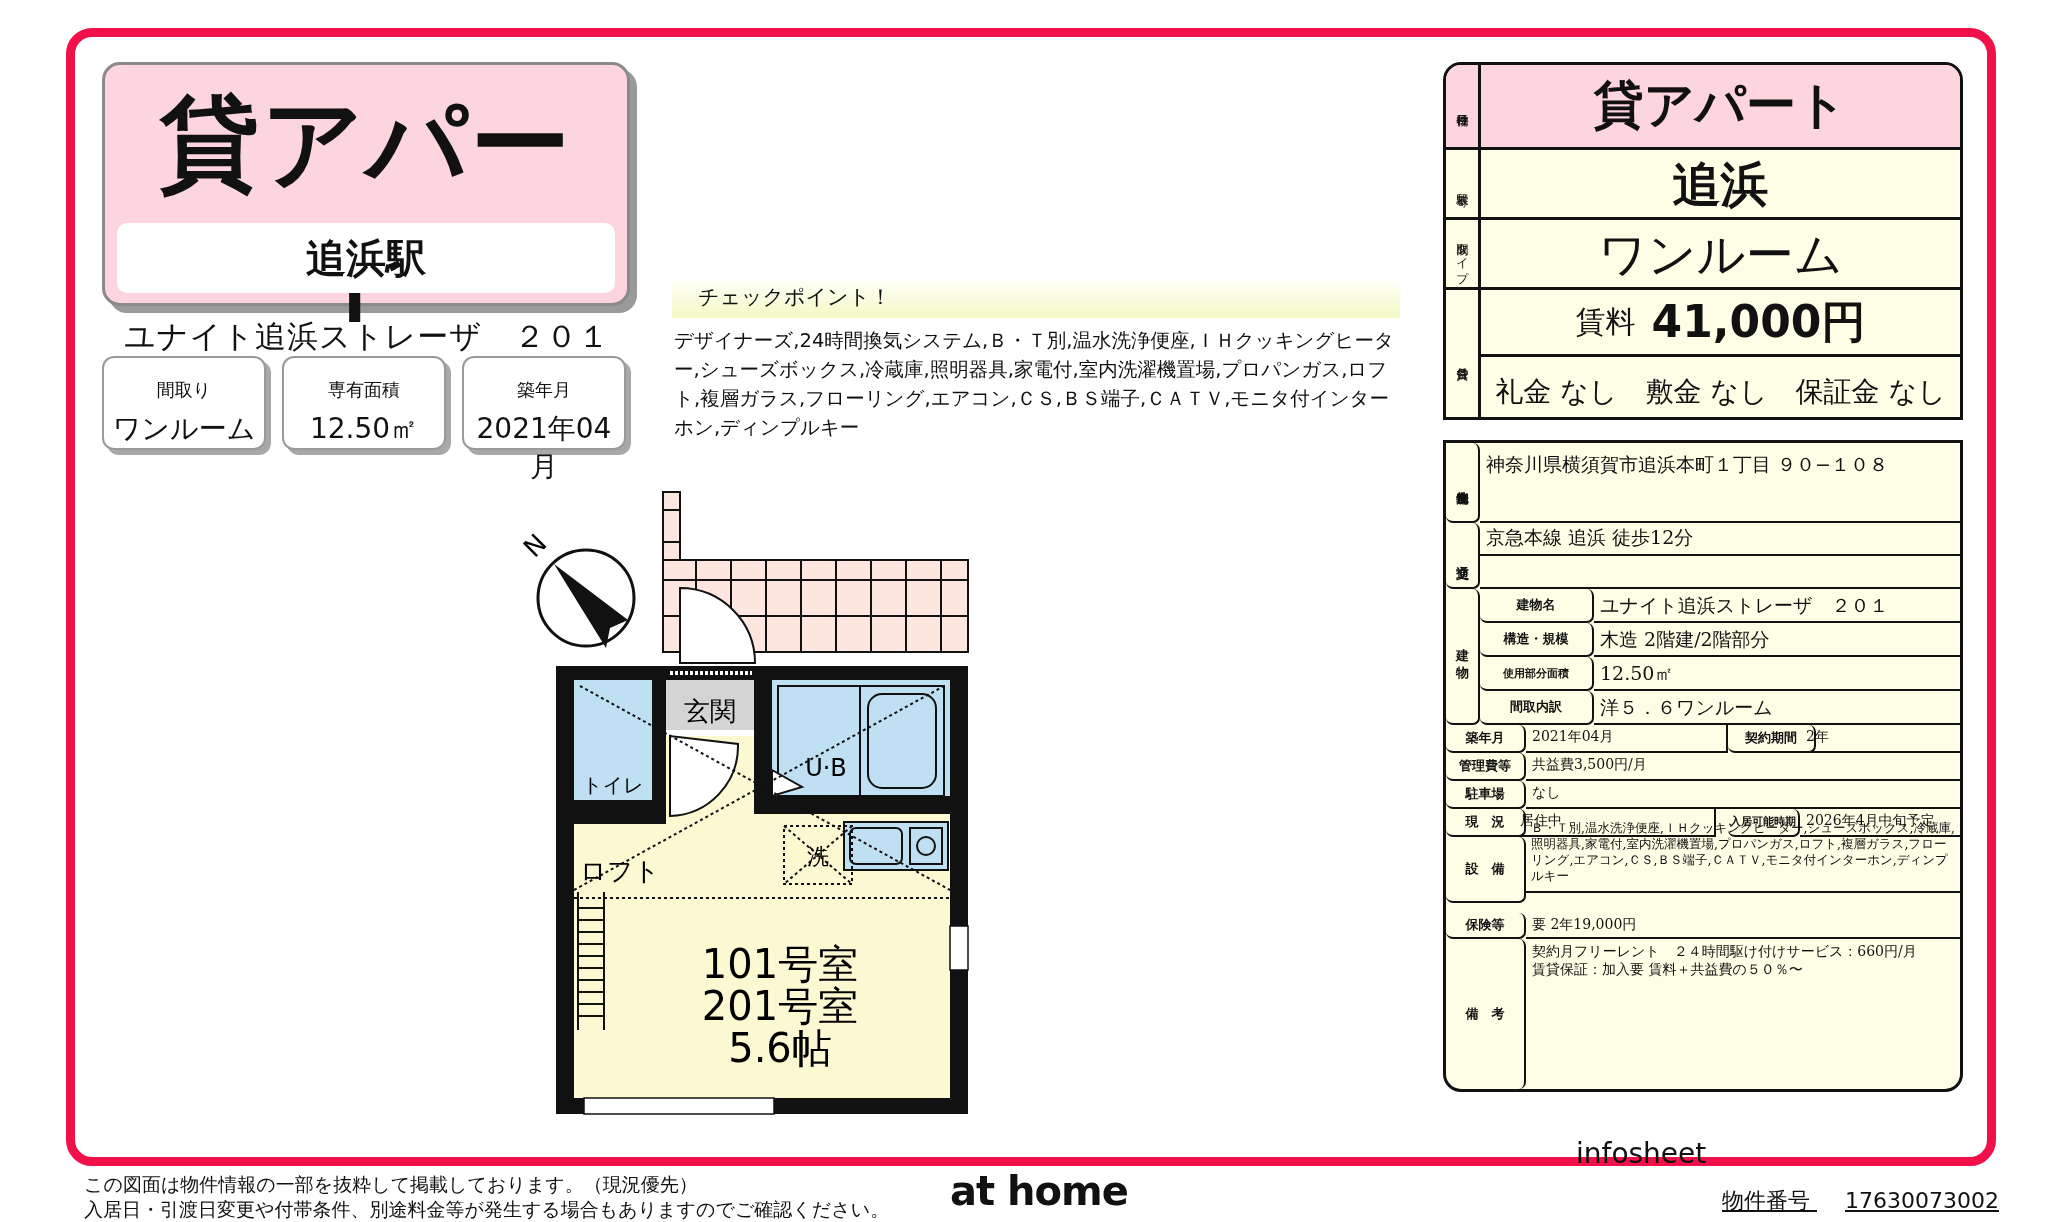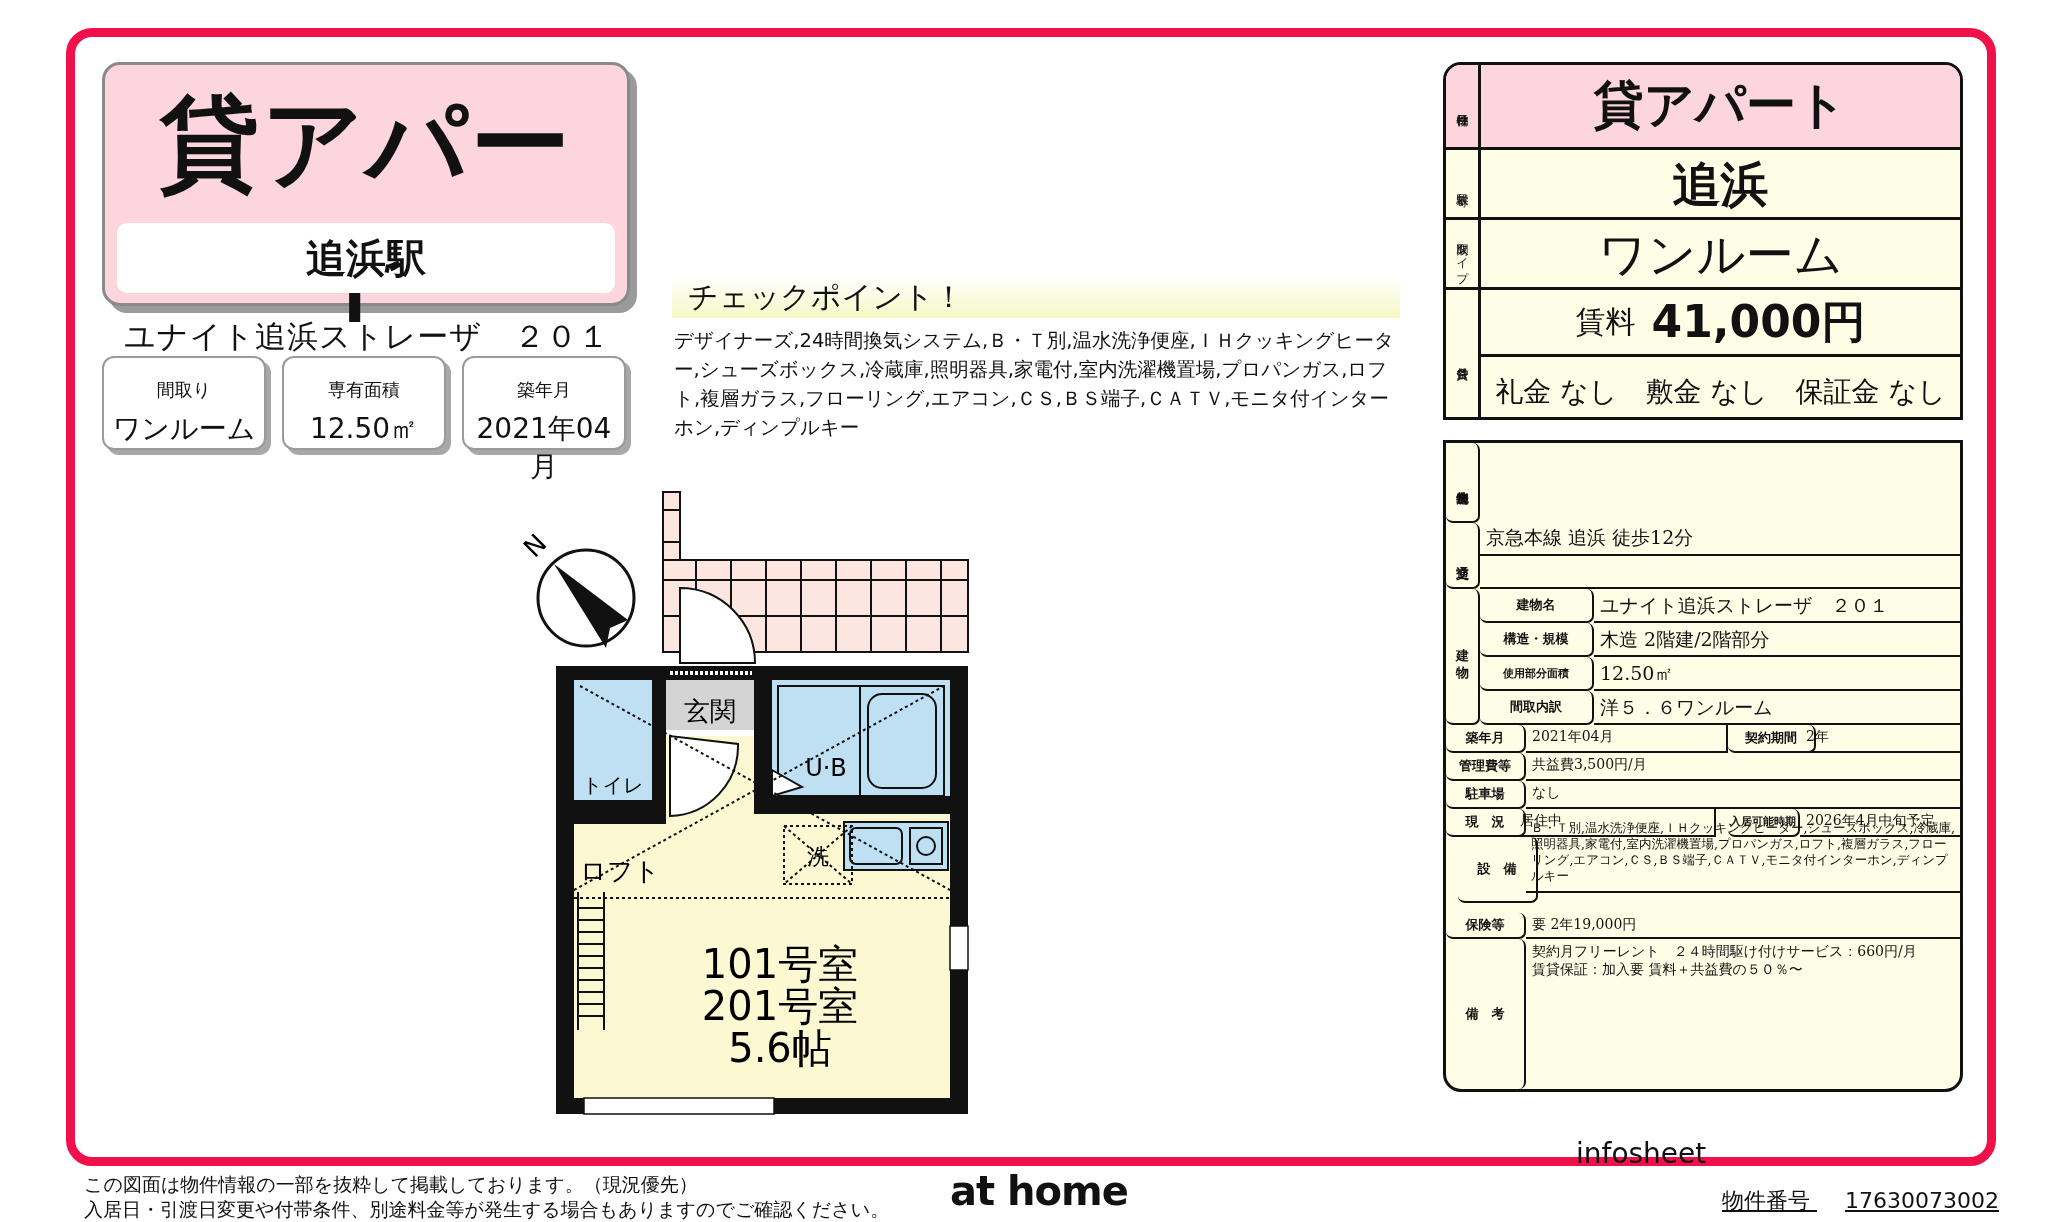--- a/index.html
+++ b/index.html
@@ -16,21 +16,21 @@
   .type-card .station { position:absolute; left:12px; right:12px; top:158px; height:70px; background:#fff;
                         border-radius:10px; text-align:center; font-size:40px; line-height:70px; font-weight:bold; }
   .bldg-name { position:absolute; left:102px; top:316px; width:530px; text-align:center; font-size:31px; letter-spacing:1px; }
   .mini { position:absolute; top:356px; width:164px; height:94px; background:#fff; border:2px solid #9a9a9a;
           border-radius:12px; box-shadow:5px 5px 0 #a8a8a8; box-sizing:border-box; text-align:center; }
   .mini .lab { font-size:18px; margin-top:20px; }
   .mini .val { font-size:28px; margin-top:8px; }
 
   
   .cp-head { position:absolute; left:672px; top:276px; width:728px; height:42px;
-             background:linear-gradient(to bottom, #ffffff 0%, #f4f9c4 100%); font-size:30px; line-height:42px; padding-left:16px; box-sizing:border-box; }
+             background:linear-gradient(to bottom, #ffffff 0%, #f4f9c4 100%); font-size:21px; line-height:42px; padding-left:26px; box-sizing:border-box; }
   .cp-body { position:absolute; left:674px; top:326px; width:726px; font-size:19.5px; line-height:29px; }
 
   
   .plan { position:absolute; left:520px; top:480px; width:480px; height:640px; }
 
   
   .sum { position:absolute; left:1443px; top:62px; width:520px; height:358px; border:3px solid #111;
          border-radius:18px 18px 0 0; overflow:hidden; box-sizing:border-box; background:#fefee6; }
   .sum .row { position:absolute; left:0; right:0; border-top:3px solid #111; }
   .sum .lab { position:absolute; left:0; top:0; bottom:0; width:32px; border-right:3px solid #111;
@@ -198,20 +198,21 @@
       <span style="font-size:30px;margin-right:16px">賃料</span>
       <span style="font-size:44px;font-weight:bold">41,000円</span>
     </div>
     <div class="val" style="top:67px;font-size:28px">礼金 なし　敷金 なし　保証金 なし</div>
   </div>
 </div>
 
 <div class="det">
 
   <div class="cell lbl" style="left:0;top:0;width:34px;height:80px;writing-mode:vertical-rl;text-orientation:upright;font-size:12px">物件所在地</div>
+  <div class="cell nor v" style="left:34px;top:0;right:0;height:80px;line-height:34px">神奈川県横須賀市追浜本町１丁目 ９０−１０８</div>
 
   <div class="cell lbl" style="left:0;top:80px;width:34px;height:66px;writing-mode:vertical-rl;text-orientation:upright">交通</div>
   <div class="cell nor v" style="left:34px;top:80px;right:0;height:33px;padding-top:2px">京急本線 追浜 徒歩12分</div>
   <div class="cell nor v" style="left:34px;top:113px;right:0;height:33px"></div>
 
   <div class="cell lbl" style="left:0;top:146px;width:34px;height:136px;writing-mode:vertical-rl;text-orientation:upright;letter-spacing:18px">建物</div>
   <div class="cell lbl" style="left:34px;top:146px;width:114px;height:34px">建物名</div>
   <div class="cell nor v" style="left:148px;top:146px;right:0;height:34px">ユナイト追浜ストレーザ　２０１</div>
   <div class="cell lbl" style="left:34px;top:180px;width:114px;height:34px">構造・規模</div>
   <div class="cell nor v" style="left:148px;top:180px;right:0;height:34px">木造 2階建/2階部分</div>
@@ -229,21 +230,21 @@
   <div class="cell nor vs" style="left:80px;top:310px;right:0;height:28px">共益費3,500円/月</div>
 
   <div class="cell lbl" style="left:0;top:338px;width:80px;height:28px">駐車場</div>
   <div class="cell nor vs" style="left:80px;top:338px;right:0;height:28px">なし</div>
 
   <div class="cell lbl" style="left:0;top:366px;width:80px;height:28px">現　況</div>
   <div class="cell vs" style="left:68px;top:366px;width:202px;height:28px">居住中</div>
   <div class="cell lbl" style="left:282px;top:366px;width:72px;height:28px;font-size:11px;line-height:12px">入居可能時期</div>
   <div class="cell nor vs" style="left:354px;top:366px;right:0;height:28px">2026年4月中旬予定</div>
 
-  <div class="cell lbl" style="left:12px;top:394px;width:80px;height:66px">設　備</div>
+  <div class="cell lbl" style="left:0;top:394px;width:80px;height:66px">設　備</div>
   <div class="cell nor vxs" style="left:80px;top:374px;right:0;height:76px">Ｂ・Ｔ別,温水洗浄便座,ＩＨクッキングヒーター,シューズボックス,冷蔵庫,照明器具,家電付,室内洗濯機置場,プロパンガス,ロフト,複層ガラス,フローリング,エアコン,ＣＳ,ＢＳ端子,ＣＡＴＶ,モニタ付インターホン,ディンプルキー</div>
 
   <div class="cell lbl" style="left:0;top:470px;width:80px;height:26px">保険等</div>
   <div class="cell nor vs" style="left:80px;top:470px;right:0;height:26px">要 2年19,000円</div>
 
   <div class="cell lbl" style="left:0;top:496px;width:80px;bottom:0;border-bottom:none">備　考</div>
   <div class="cell nor vs" style="left:80px;top:496px;right:0;bottom:0;border-bottom:none;line-height:18px">
     <div>契約月フリーレント　２４時間駆け付けサービス：660円/月</div>
     <div>賃貸保証：加入要 賃料＋共益費の５０％〜</div>
   </div>

